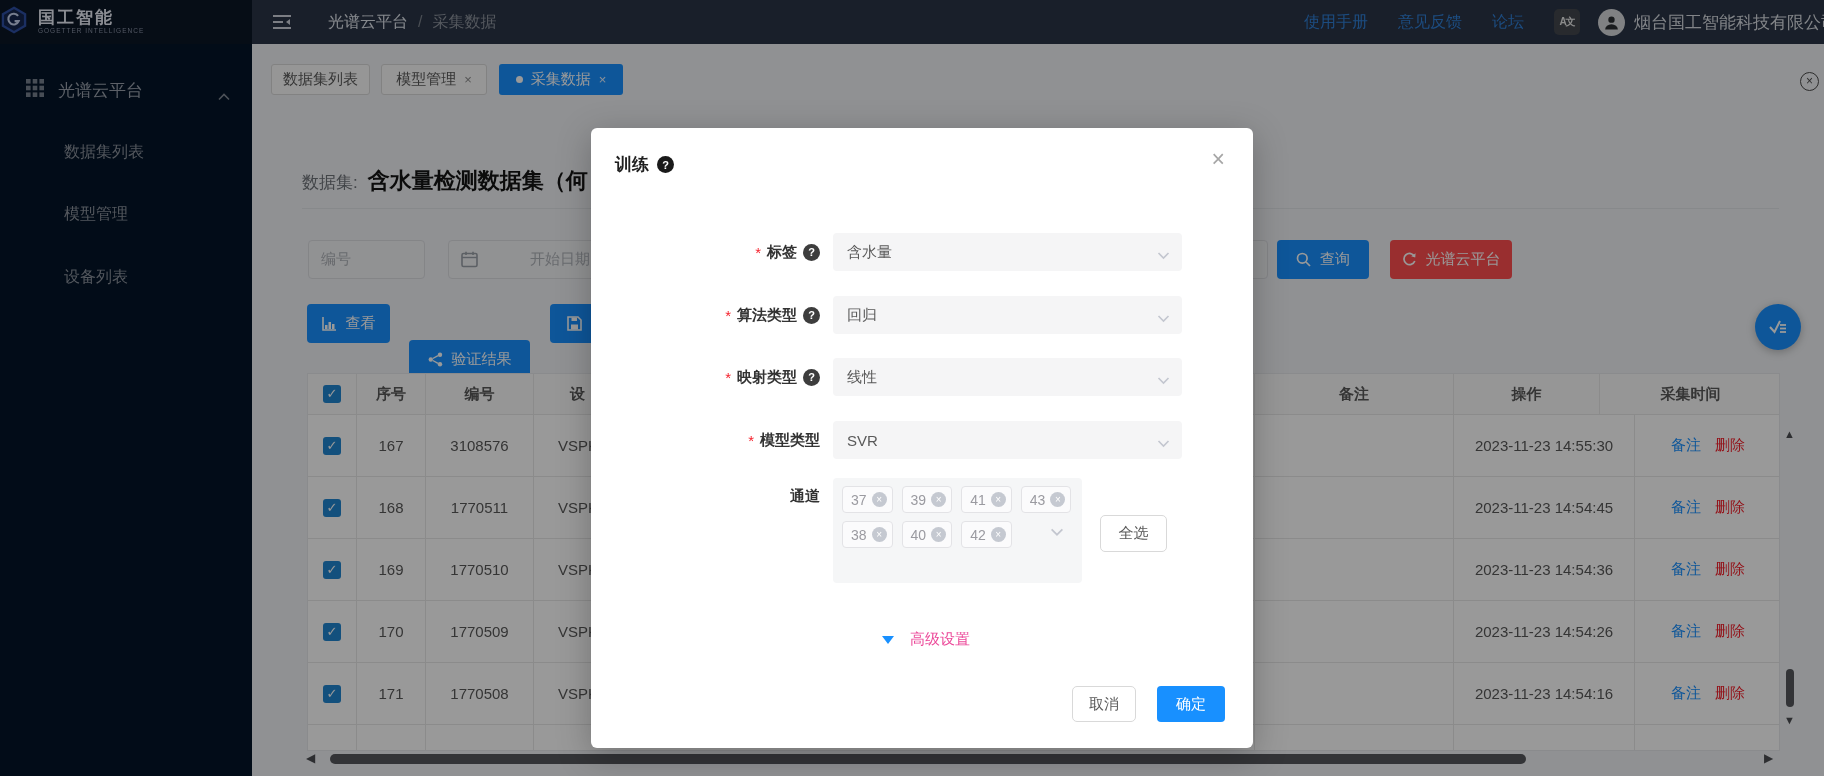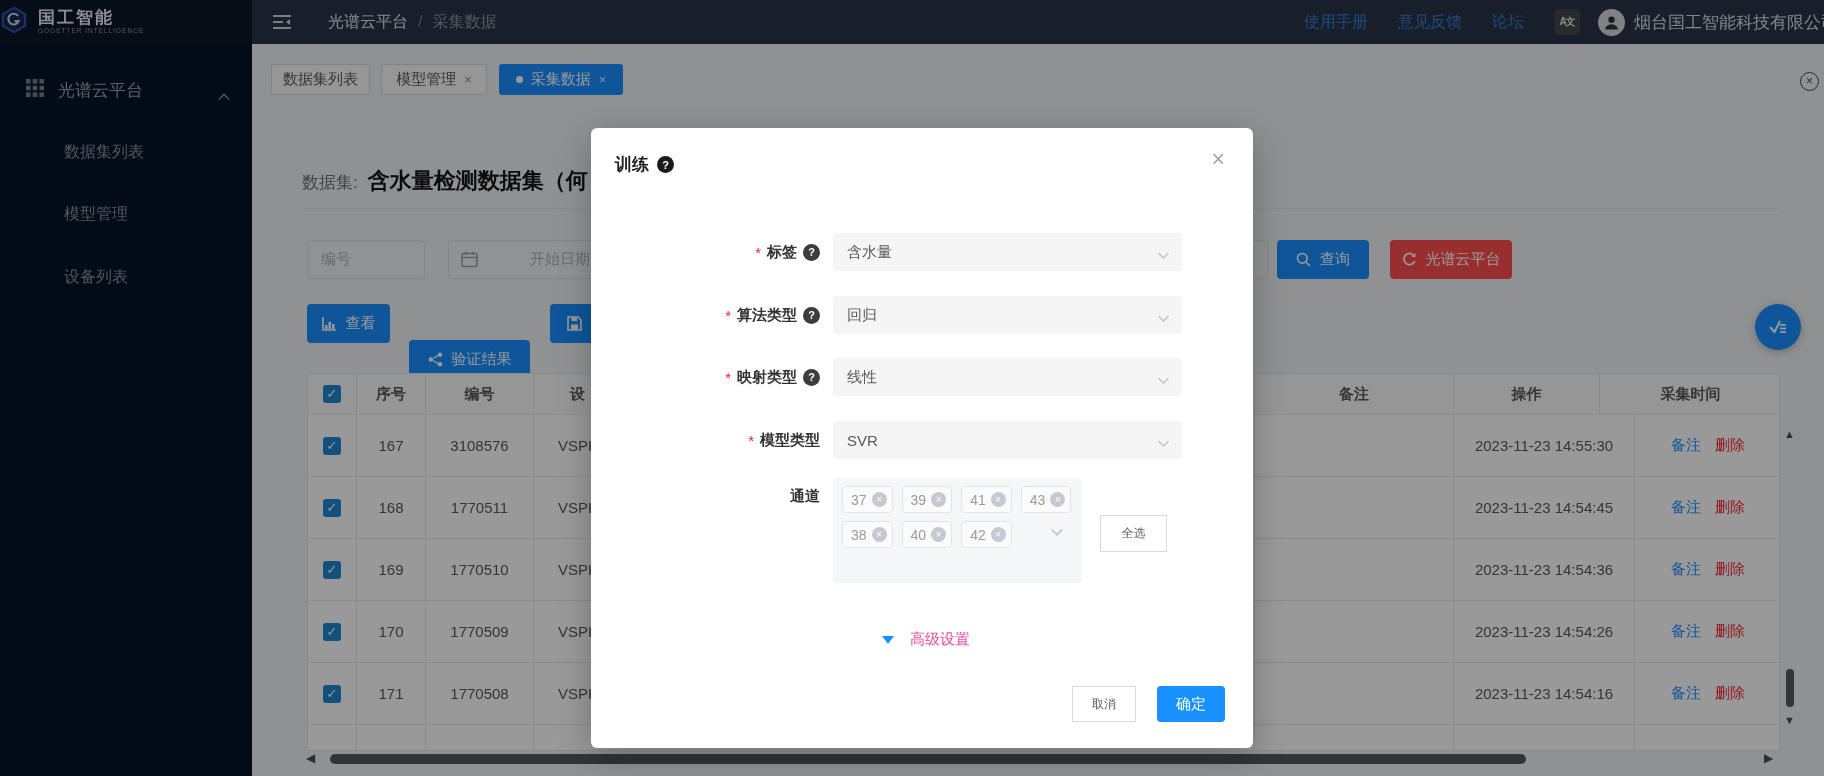--- a/index.html
+++ b/index.html
@@ -102,22 +102,22 @@
   .sel-chev { position:absolute; right:12px; top:13px; }
   .ch-label { position:absolute; left:0; top:359px; width:229px; text-align:right; font-size:15px;
     font-weight:bold; color:#333; }
   .ch-box { position:absolute; left:242px; top:350px; width:249px; height:105px; background:#f5f6f7;
     border-radius:4px; padding:8px 28px 8px 9px; display:flex; flex-wrap:wrap; align-content:flex-start; gap:8px 9px; cursor:pointer;flex-direction:column; }
   .ch-chev { position:absolute; left:459px; top:395px; }
   .tag { height:27px; background:#fbfbfc; border:1px solid #e3e3e6; border-radius:4px; display:flex;
     align-items:center; gap:5px; padding:0 5px 0 8px; font-size:14px; color:#9a9aa0; }
   .tag-x { width:15px; height:15px; border-radius:50%; background:#c5c9d1; color:#fff; font-size:10px;
     line-height:15px; text-align:center; cursor:pointer; }
-  .btn-ghost { position:absolute; background:#fff; border:1px solid #d9d9d9; border-radius:0;
-    color:#595959; font-size:12px; display:flex; align-items:center; justify-content:center; cursor:pointer; }
+  .btn-ghost { position:absolute; background:#fff; border:1px solid #d9d9d9; border-radius:5px;
+    color:#595959; font-size:15px; display:flex; align-items:center; justify-content:center; cursor:pointer; }
   .adv { position:absolute; left:291px; top:502px; display:flex; align-items:center; gap:16px;
     color:#ec4899; font-size:15px; cursor:pointer; }
   .tri-down { width:0; height:0; border-left:6px solid transparent; border-right:6px solid transparent;
     border-top:8px solid #1890ff; }
   .m-ok { position:absolute; left:566px; top:558px; width:68px; height:36px; background:#1890ff; color:#fff;
     border:none; border-radius:4px; font-size:15px; cursor:pointer; }
 </style>
 </head>
 <body>
 

